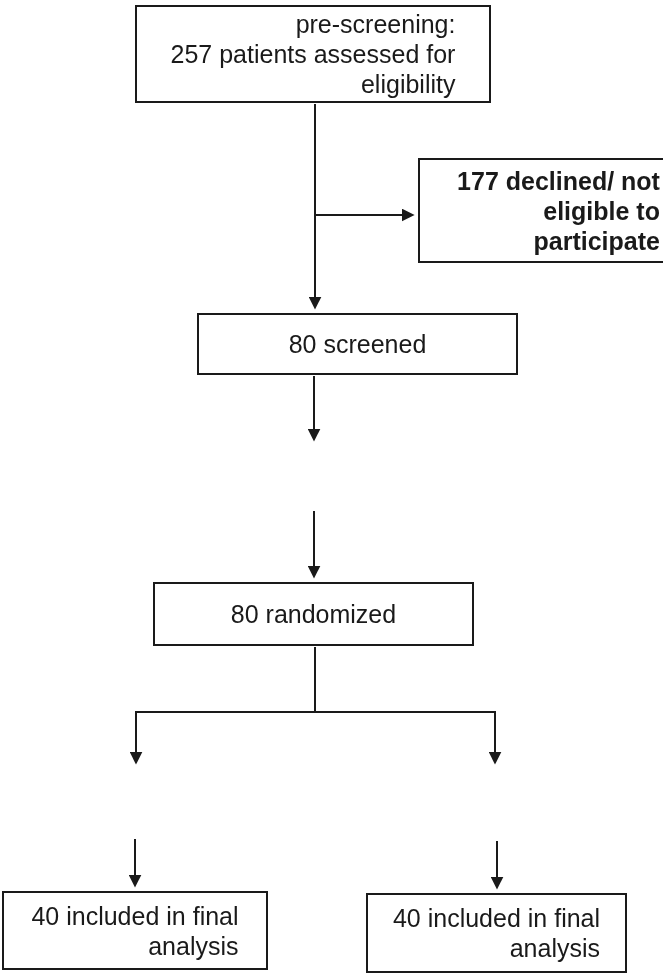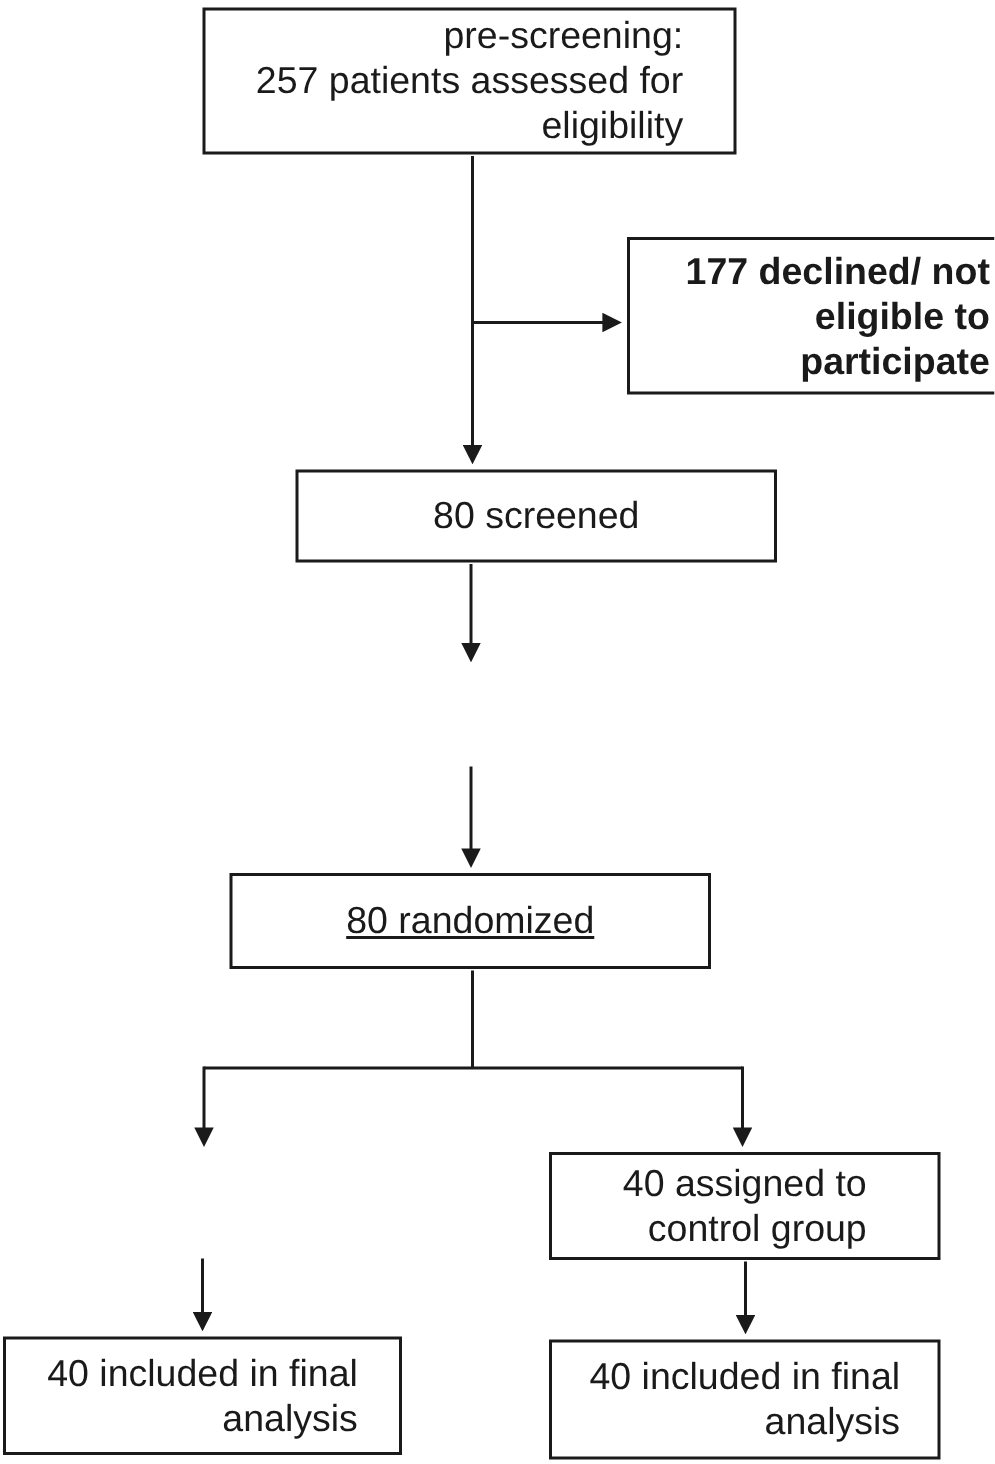--- a/index.html
+++ b/index.html
@@ -34,21 +34,21 @@
     justify-content: center;
     text-align: right;
     white-space: pre-line;
     font-size: 25px;
     line-height: 30px;
   }
   .node-prescreening   { left: 135px; top: 5px;   width: 356px; height: 98px;  }
   .node-declined       { left: 418px; top: 158px; width: 281px; height: 105px; font-weight: bold; }
   .node-screened       { left: 153px; top: 313px; width: 321px; height: 62px; margin-left: 44px;  }
   .node-enrolled       { left: 153px; top: 445px; width: 321px; height: 65px;  }
-  .node-randomized     { left: 153px; top: 582px; width: 321px; height: 64px; text-decoration: underline;  }
+  .node-randomized     { left: 153px; top: 582px; width: 321px; height: 64px;  }
   .node-dr-group       { left: 2px;   top: 768px; width: 266px; height: 70px;  }
   .node-control-group  { left: 366px; top: 768px; width: 261px; height: 72px;  }
   .node-dr-final       { left: 2px;   top: 891px; width: 266px; height: 79px;  }
   .node-control-final  { left: 366px; top: 893px; width: 261px; height: 80px;  }
 </style>
 </head>
 <body>
 
 <div class="canvas">
 
@@ -78,22 +78,20 @@
   <div class="node node-declined">177 declined/ not
 eligible to
 participate</div>
 
   <div class="node node-screened">80 screened</div>
 
 
   <div class="node node-randomized">80 randomized</div>
 
 
-  <div class="node node-control-group">40 assigned to
-control group</div>
 
   <div class="node node-dr-final">40 included in final
 analysis</div>
 
   <div class="node node-control-final">40 included in final
 analysis</div>
 
 </div>
 
 </body></html>

